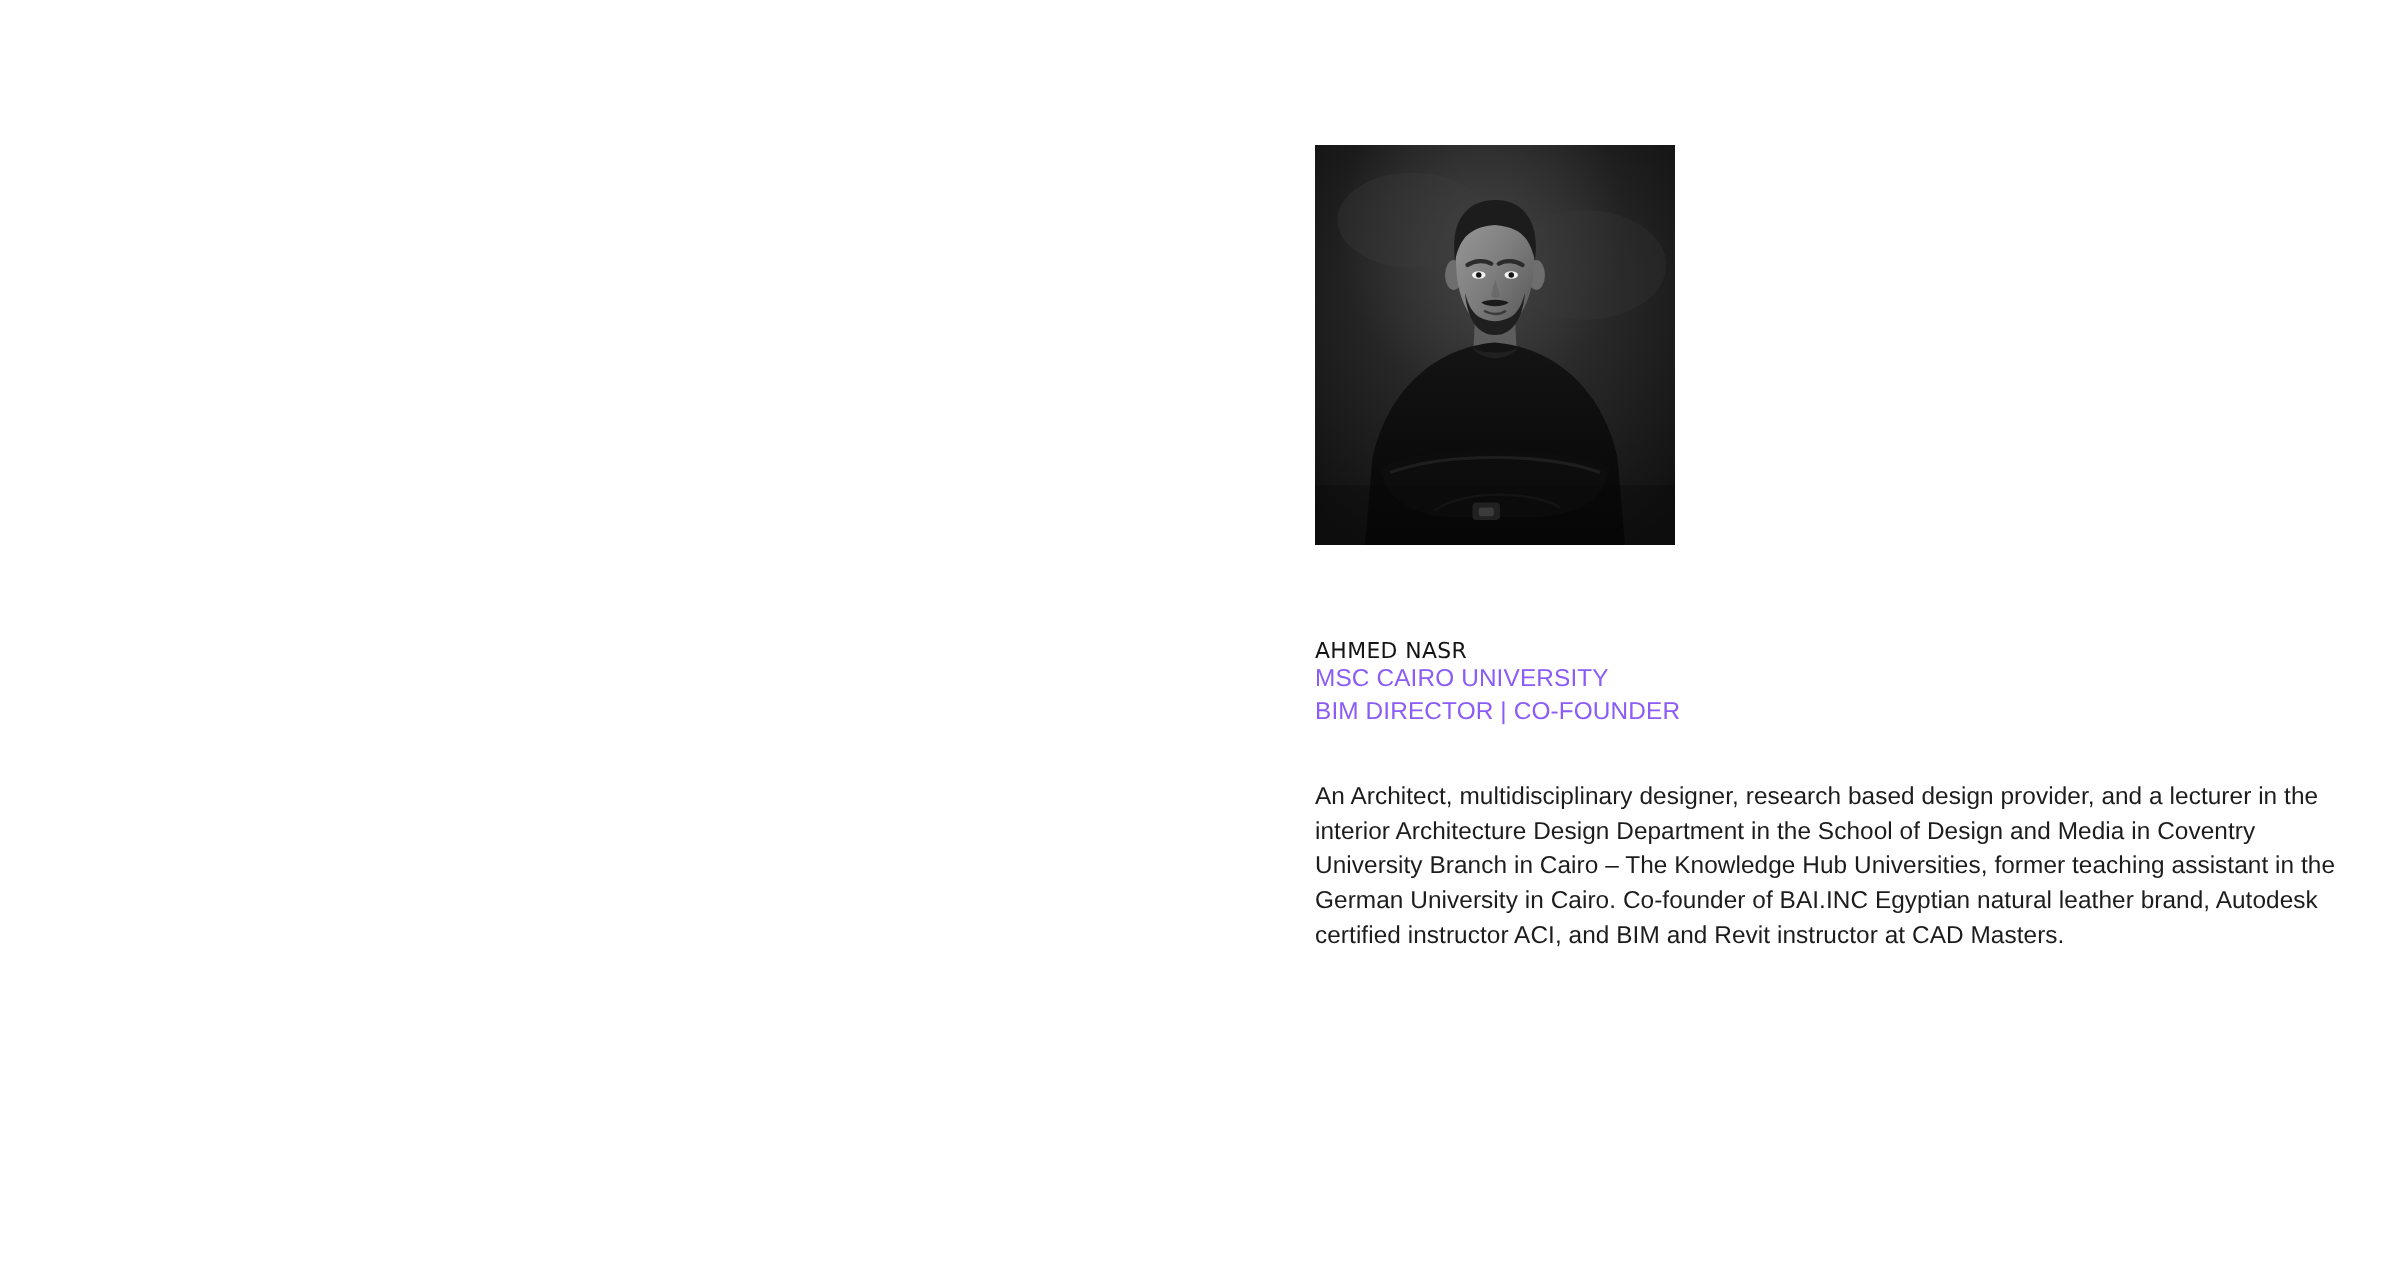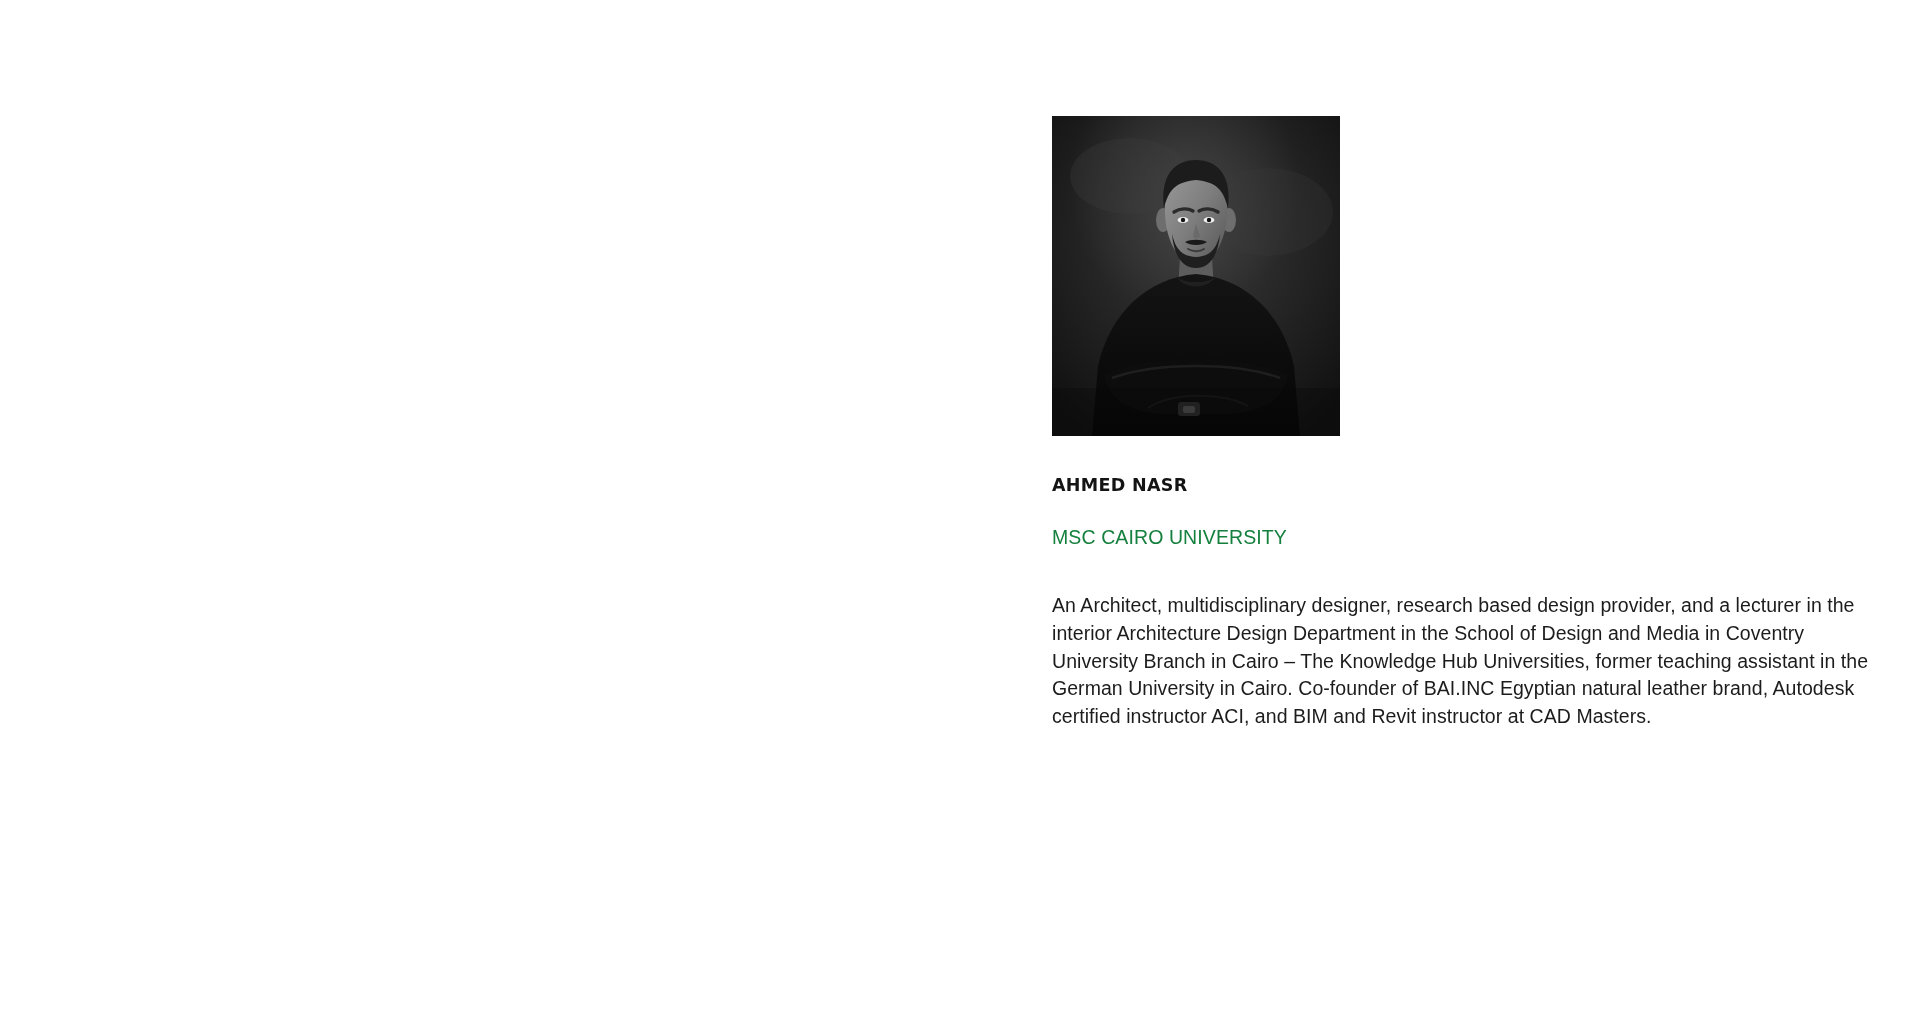--- a/index.html
+++ b/index.html
@@ -38,34 +38,33 @@
     position: relative;
   }
   .portrait-frame svg {
     display: block;
     width: 288px;
     height: 320px;
   }
 
   
   .person-name {
-    margin-top: 40px;
+    margin-top: 76px;
     font-family: "DejaVu Sans", sans-serif;
     font-size: 17.5px;
-    font-weight: bold;
+    font-weight: normal;
     letter-spacing: 0.3px;
     color: #141414;
     line-height: 1.1;
   }
 
   .credentials {
-    margin-top: 30px;
     font-size: 19.5px;
     line-height: 1.33;
-    color: #15803d;
+    color: #8b5cf6;
     letter-spacing: 0.1px;
   }
   .credentials div {
     white-space: nowrap;
   }
 
   .bio {
     margin-top: 41px;
     font-size: 19.5px;
     line-height: 1.42;
@@ -146,18 +145,19 @@
 
         <rect x="0" y="0" width="288" height="320" fill="none"></rect>
         <rect x="0" y="272" width="288" height="48" fill="#0a0a0a" opacity="0.35"></rect>
       </svg>
     </div>
 
     <div class="person-name">AHMED NASR</div>
 
     <div class="credentials">
       <div>MSC CAIRO UNIVERSITY</div>
+      <div>BIM DIRECTOR | CO-FOUNDER</div>
     </div>
 
     <div class="bio">An Architect, multidisciplinary designer, research based design provider, and a lecturer in the interior Architecture Design Department in the School of Design and Media in Coventry University Branch in Cairo – The Knowledge Hub Universities, former teaching assistant in the German University in Cairo. Co-founder of BAI.INC Egyptian natural leather brand, Autodesk certified instructor ACI, and BIM and Revit instructor at CAD Masters.</div>
 
   </div>
 </div>
 
 </body></html>

